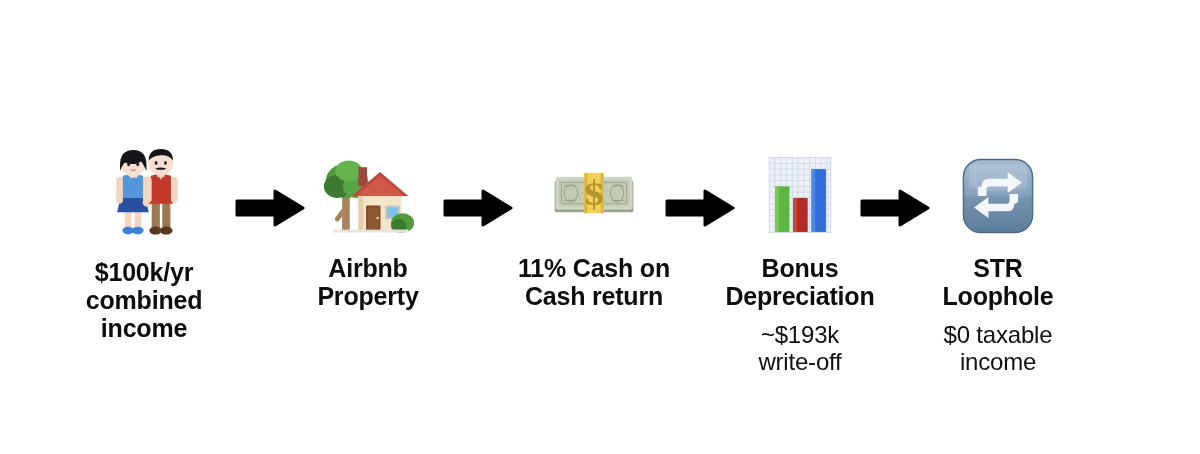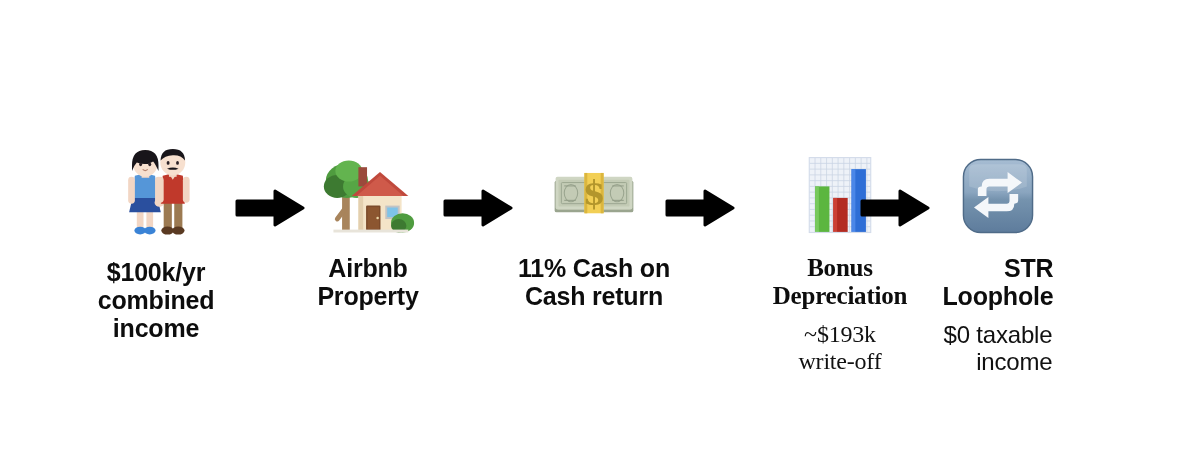--- a/index.html
+++ b/index.html
@@ -85,21 +85,21 @@
     margin-left: -35px;
   }
   .arrow svg { display: block; width: 70px; height: 40px; }
 </style>
 </head>
 <body>
 
 <div id="canvas">
   <div class="flow-row">
 
-    <div class="step no-sub" style="left:156px;">
+    <div class="step no-sub" style="left:144px;">
       <span class="step-emoji">
         <svg viewBox="0 0 100 100" width="96" height="96" aria-hidden="true">
 
           <g>
 
             <rect x="30" y="62" width="7" height="22" rx="3" fill="#f2d6c4"></rect>
             <rect x="40" y="62" width="7" height="22" rx="3" fill="#f2d6c4"></rect>
 
             <ellipse cx="33.5" cy="86" rx="6" ry="4" fill="#3a83d6"></ellipse>
             <ellipse cx="43.5" cy="86" rx="6" ry="4" fill="#3a83d6"></ellipse>
@@ -237,21 +237,21 @@
       <div class="step-title">11% Cash on
 Cash return</div>
     </div>
 
     <div class="arrow" style="left:700px;">
       <svg viewBox="0 0 70 40" aria-hidden="true">
         <path d="M2 13 L40 13 L40 3 L68 20 L40 37 L40 27 L2 27 Z" fill="#000000" stroke="#000000" stroke-width="3" stroke-linejoin="round"></path>
       </svg>
     </div>
 
-    <div class="step" style="left:840px;font-family:Liberation Serif, serif;">
+    <div class="step" style="left:800px;">
       <span class="step-emoji">
         <svg viewBox="0 0 100 100" width="96" height="96" aria-hidden="true">
 
           <rect x="18" y="10" width="64" height="78" fill="#eef2f8"></rect>
           <g stroke="#c9d4e4" stroke-width="0.8">
             <line x1="24" y1="10" x2="24" y2="88"></line>
             <line x1="30" y1="10" x2="30" y2="88"></line>
             <line x1="36" y1="10" x2="36" y2="88"></line>
             <line x1="42" y1="10" x2="42" y2="88"></line>
             <line x1="48" y1="10" x2="48" y2="88"></line>
@@ -289,21 +289,21 @@
       <div class="step-sub">~$193k
 write-off</div>
     </div>
 
     <div class="arrow" style="left:895px;">
       <svg viewBox="0 0 70 40" aria-hidden="true">
         <path d="M2 13 L40 13 L40 3 L68 20 L40 37 L40 27 L2 27 Z" fill="#000000" stroke="#000000" stroke-width="3" stroke-linejoin="round"></path>
       </svg>
     </div>
 
-    <div class="step" style="left:998px;text-align:right;">
+    <div class="step" style="left:998px;">
       <span class="step-emoji">
         <svg viewBox="0 0 100 100" width="96" height="96" aria-hidden="true">
           <defs>
             <linearGradient id="repGrad" x1="0" y1="0" x2="0" y2="1">
               <stop offset="0%" stop-color="#a6bcd2"></stop>
               <stop offset="45%" stop-color="#8aa5bf"></stop>
               <stop offset="55%" stop-color="#7593ae"></stop>
               <stop offset="100%" stop-color="#5e7c9c"></stop>
             </linearGradient>
           </defs>

